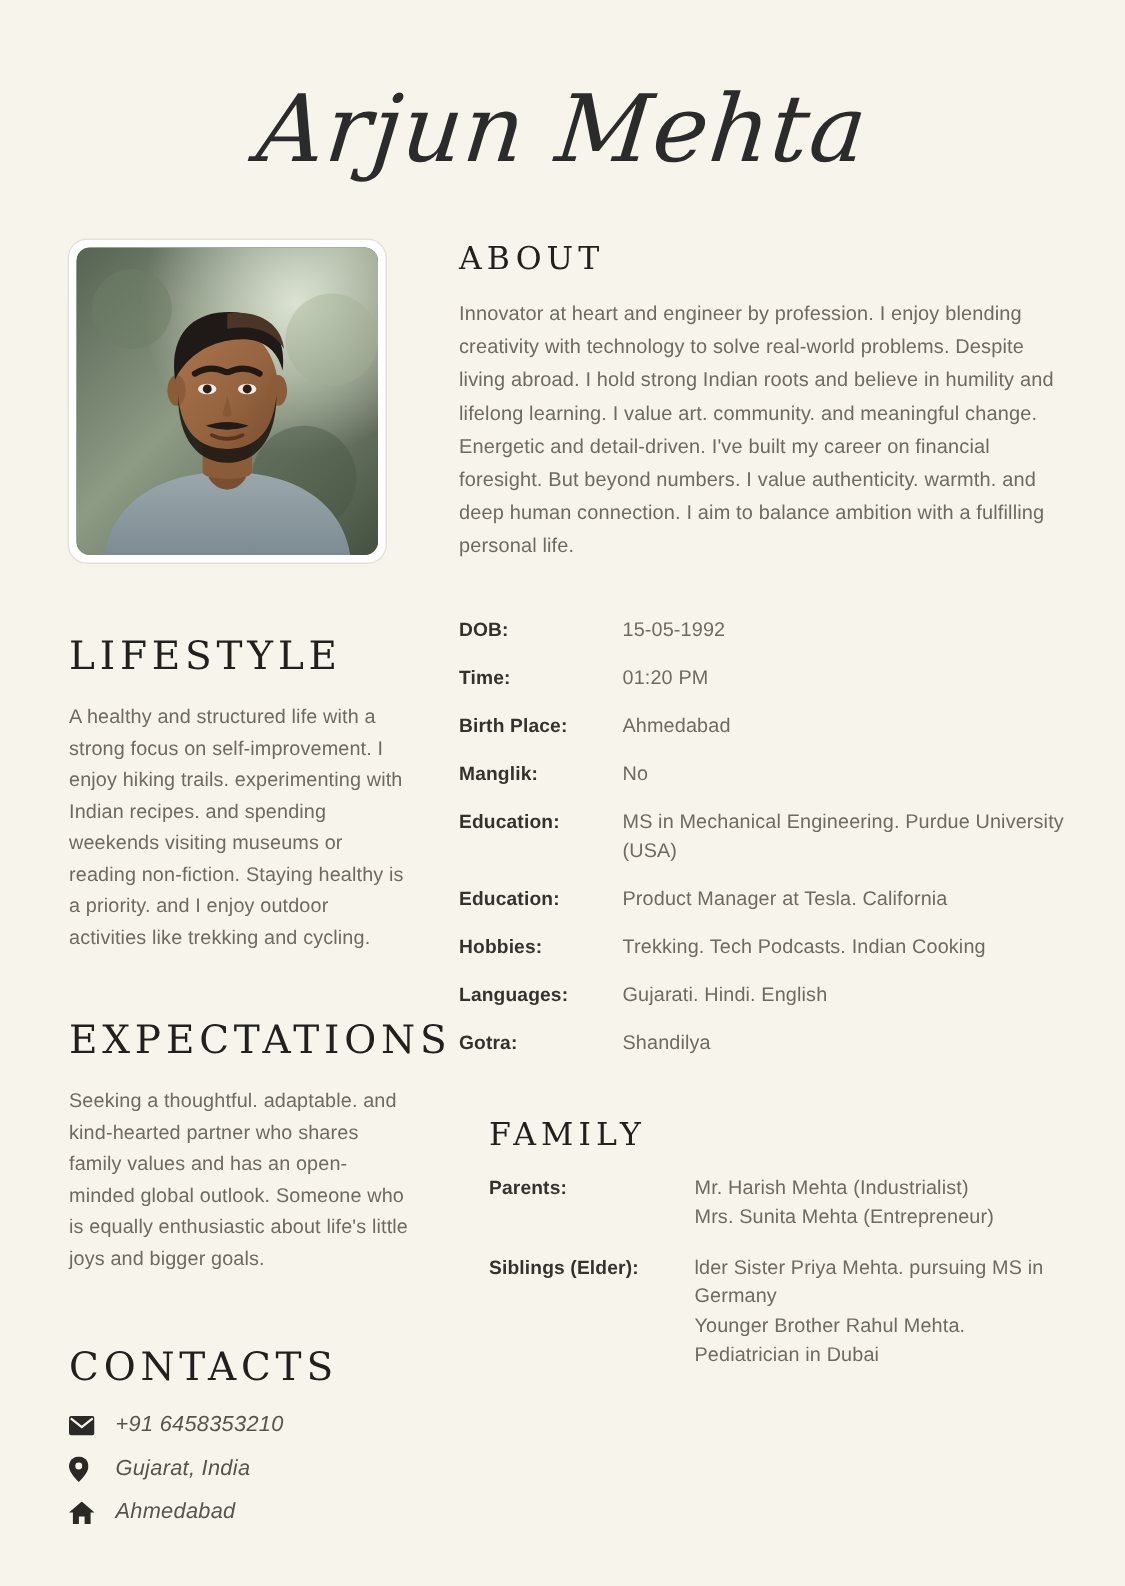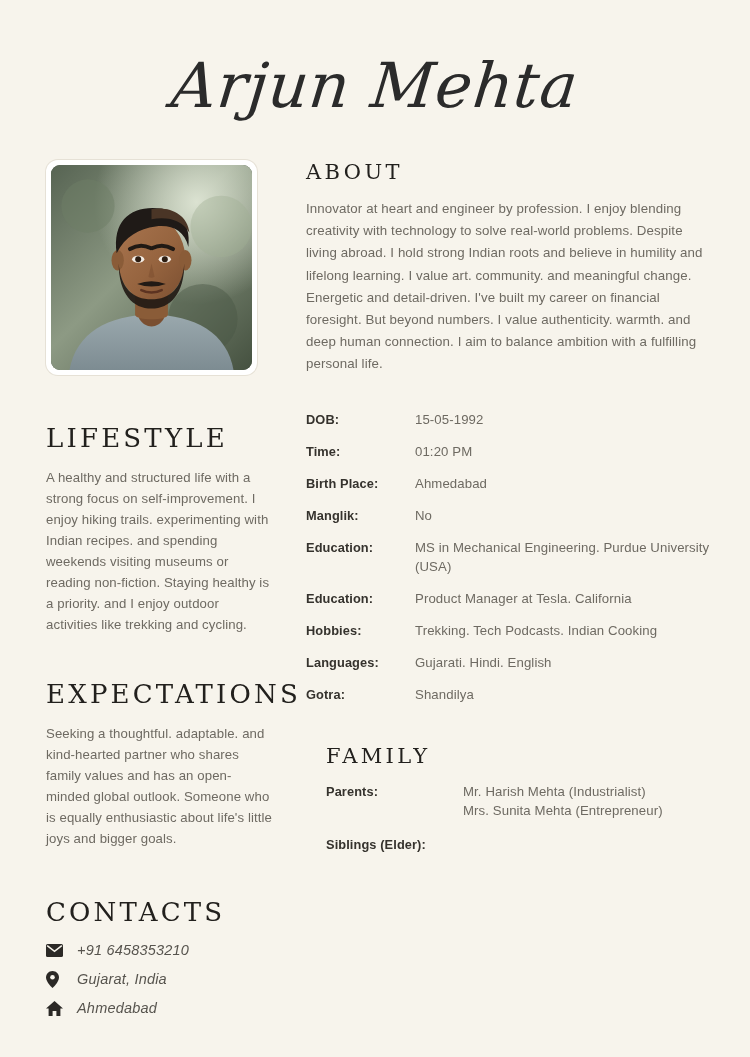--- a/index.html
+++ b/index.html
@@ -331,19 +331,23 @@
       <div class="frow">
         <span class="flabel">Parents:</span>
         <span class="fval">
           <span class="line">Mr. Harish Mehta (Industrialist)</span>
           <span class="line">Mrs. Sunita Mehta (Entrepreneur)</span>
         </span>
       </div>
 
       <div class="frow">
         <span class="flabel">Siblings (Elder):</span>
+        <span class="fval">
+          <span class="line">lder Sister Priya Mehta. pursuing MS in Germany</span>
+          <span class="line">Younger Brother Rahul Mehta. Pediatrician in Dubai</span>
+        </span>
       </div>
 
     </div>
 
   </div>
 
 </div>
 
 </body></html>

